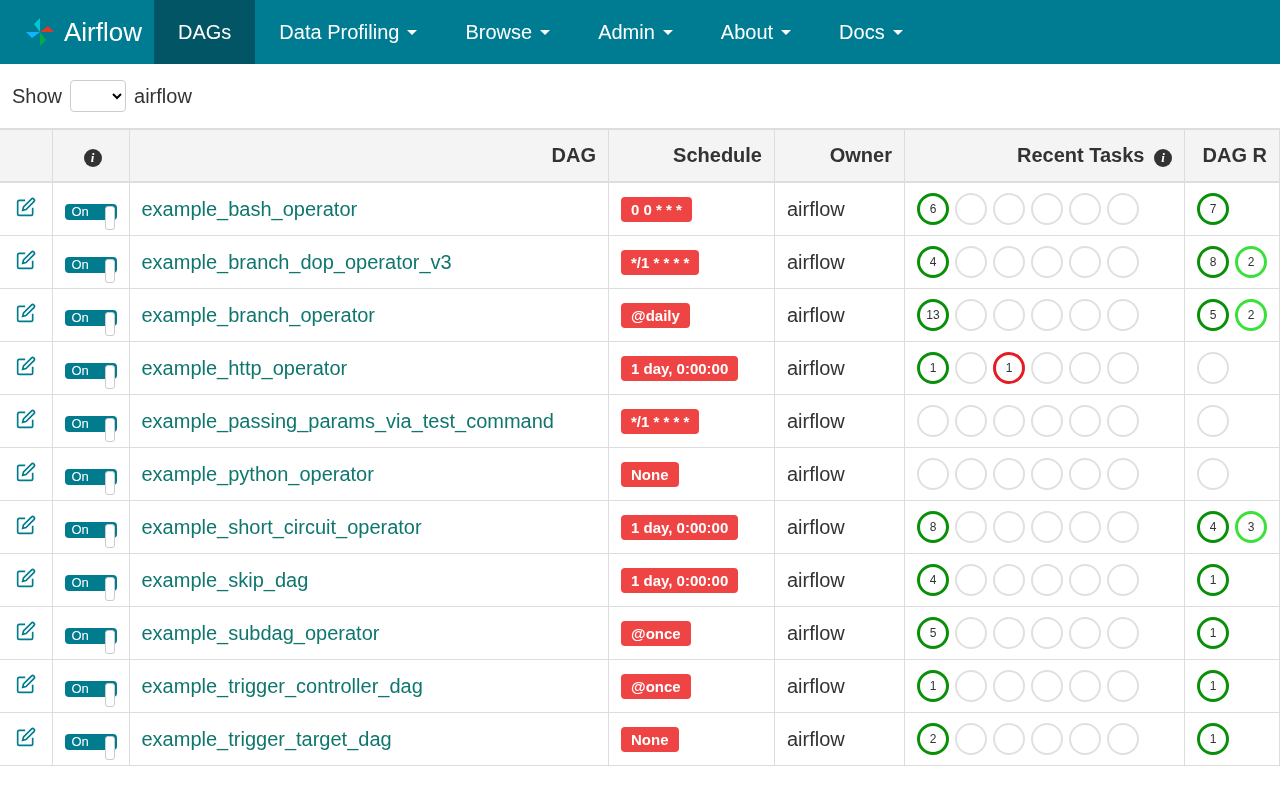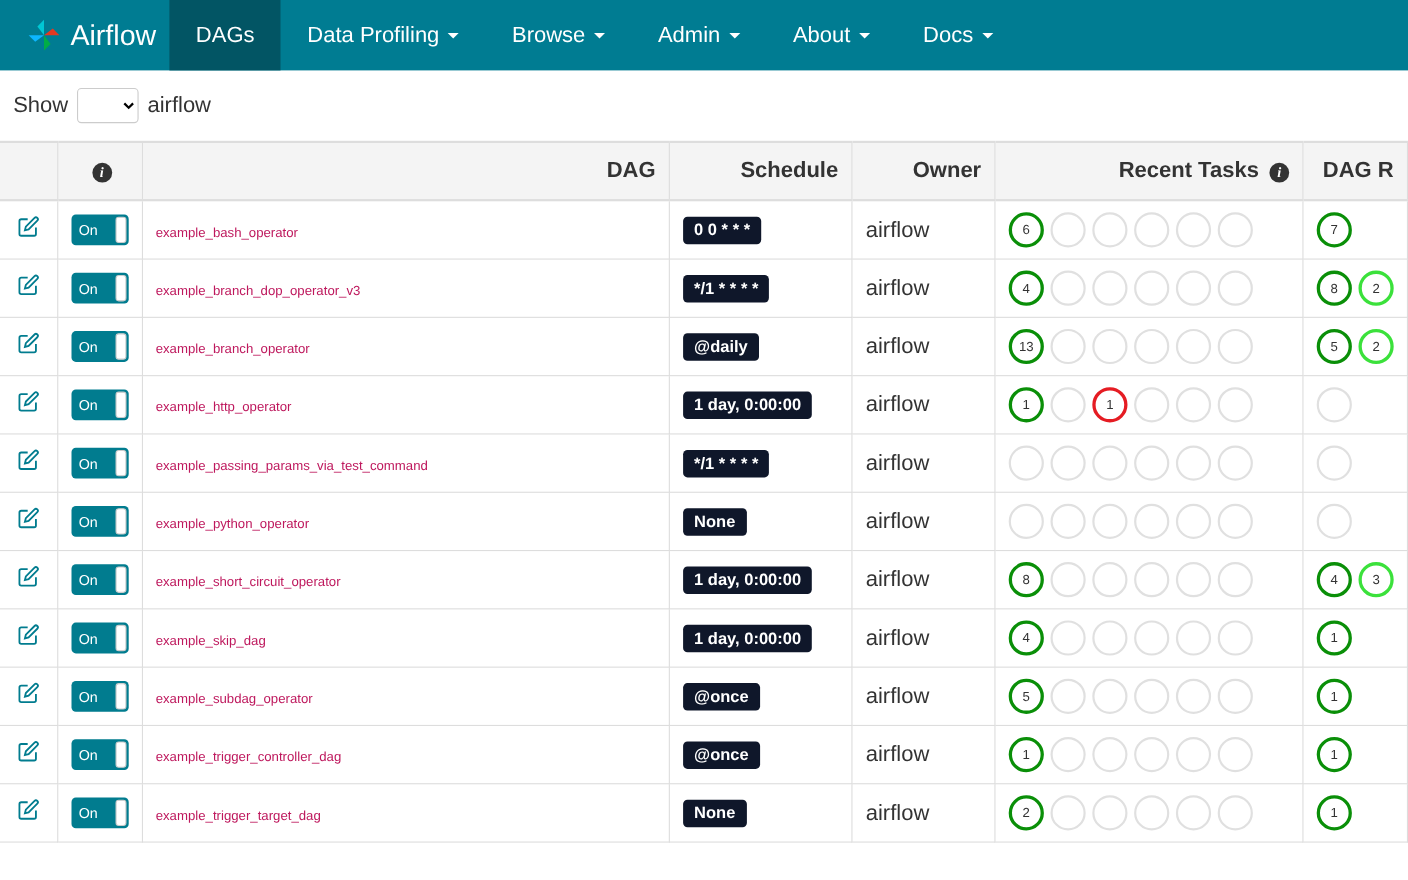--- a/index.html
+++ b/index.html
@@ -89,24 +89,24 @@
 .col-schedule { width: 166px; margin-left: 16px; }
 .col-owner { width: 130px; margin-top: 28px; }
 .col-recent { width: 280px; }
 .col-runs { width: 72px; }
 
 .edit-icon { color: #017c8f; cursor: pointer; }
 .edit-icon svg { width: 20px; height: 20px; }
 
 .toggle {
   display: inline-flex;
-  align-items: center;
+  align-items: flex-start;
   background: #017c8f;
   border-radius: 4px;
-  height: 28px;
+  height: 16px;
   width: 52px;
   position: relative;
   cursor: pointer;
   padding: 0 4px;
 }
 .toggle-on {
   color: #fff;
   font-size: 13px;
   font-weight: 400;
   margin-left: 3px;
@@ -116,28 +116,28 @@
   right: 2px;
   top: 2px;
   width: 10px;
   height: 24px;
   background: #fff;
   border-radius: 3px;
   border: 1px solid #ccc;
 }
 
 .dag-link {
-  color: #be185d;
+  color: #0f766e;
   text-decoration: none;
-  font-size: 12px;
+  font-size: 20px;
 }
 
 .schedule-badge {
   display: inline-block;
-  background: #0f172a;
+  background: #ef4444;
   color: #fff;
   font-size: 15px;
   font-weight: 700;
   padding: 4px 10px;
   border-radius: 4px;
 }
 
 .owner-text { color: #333; }
 
 .info-icon {

